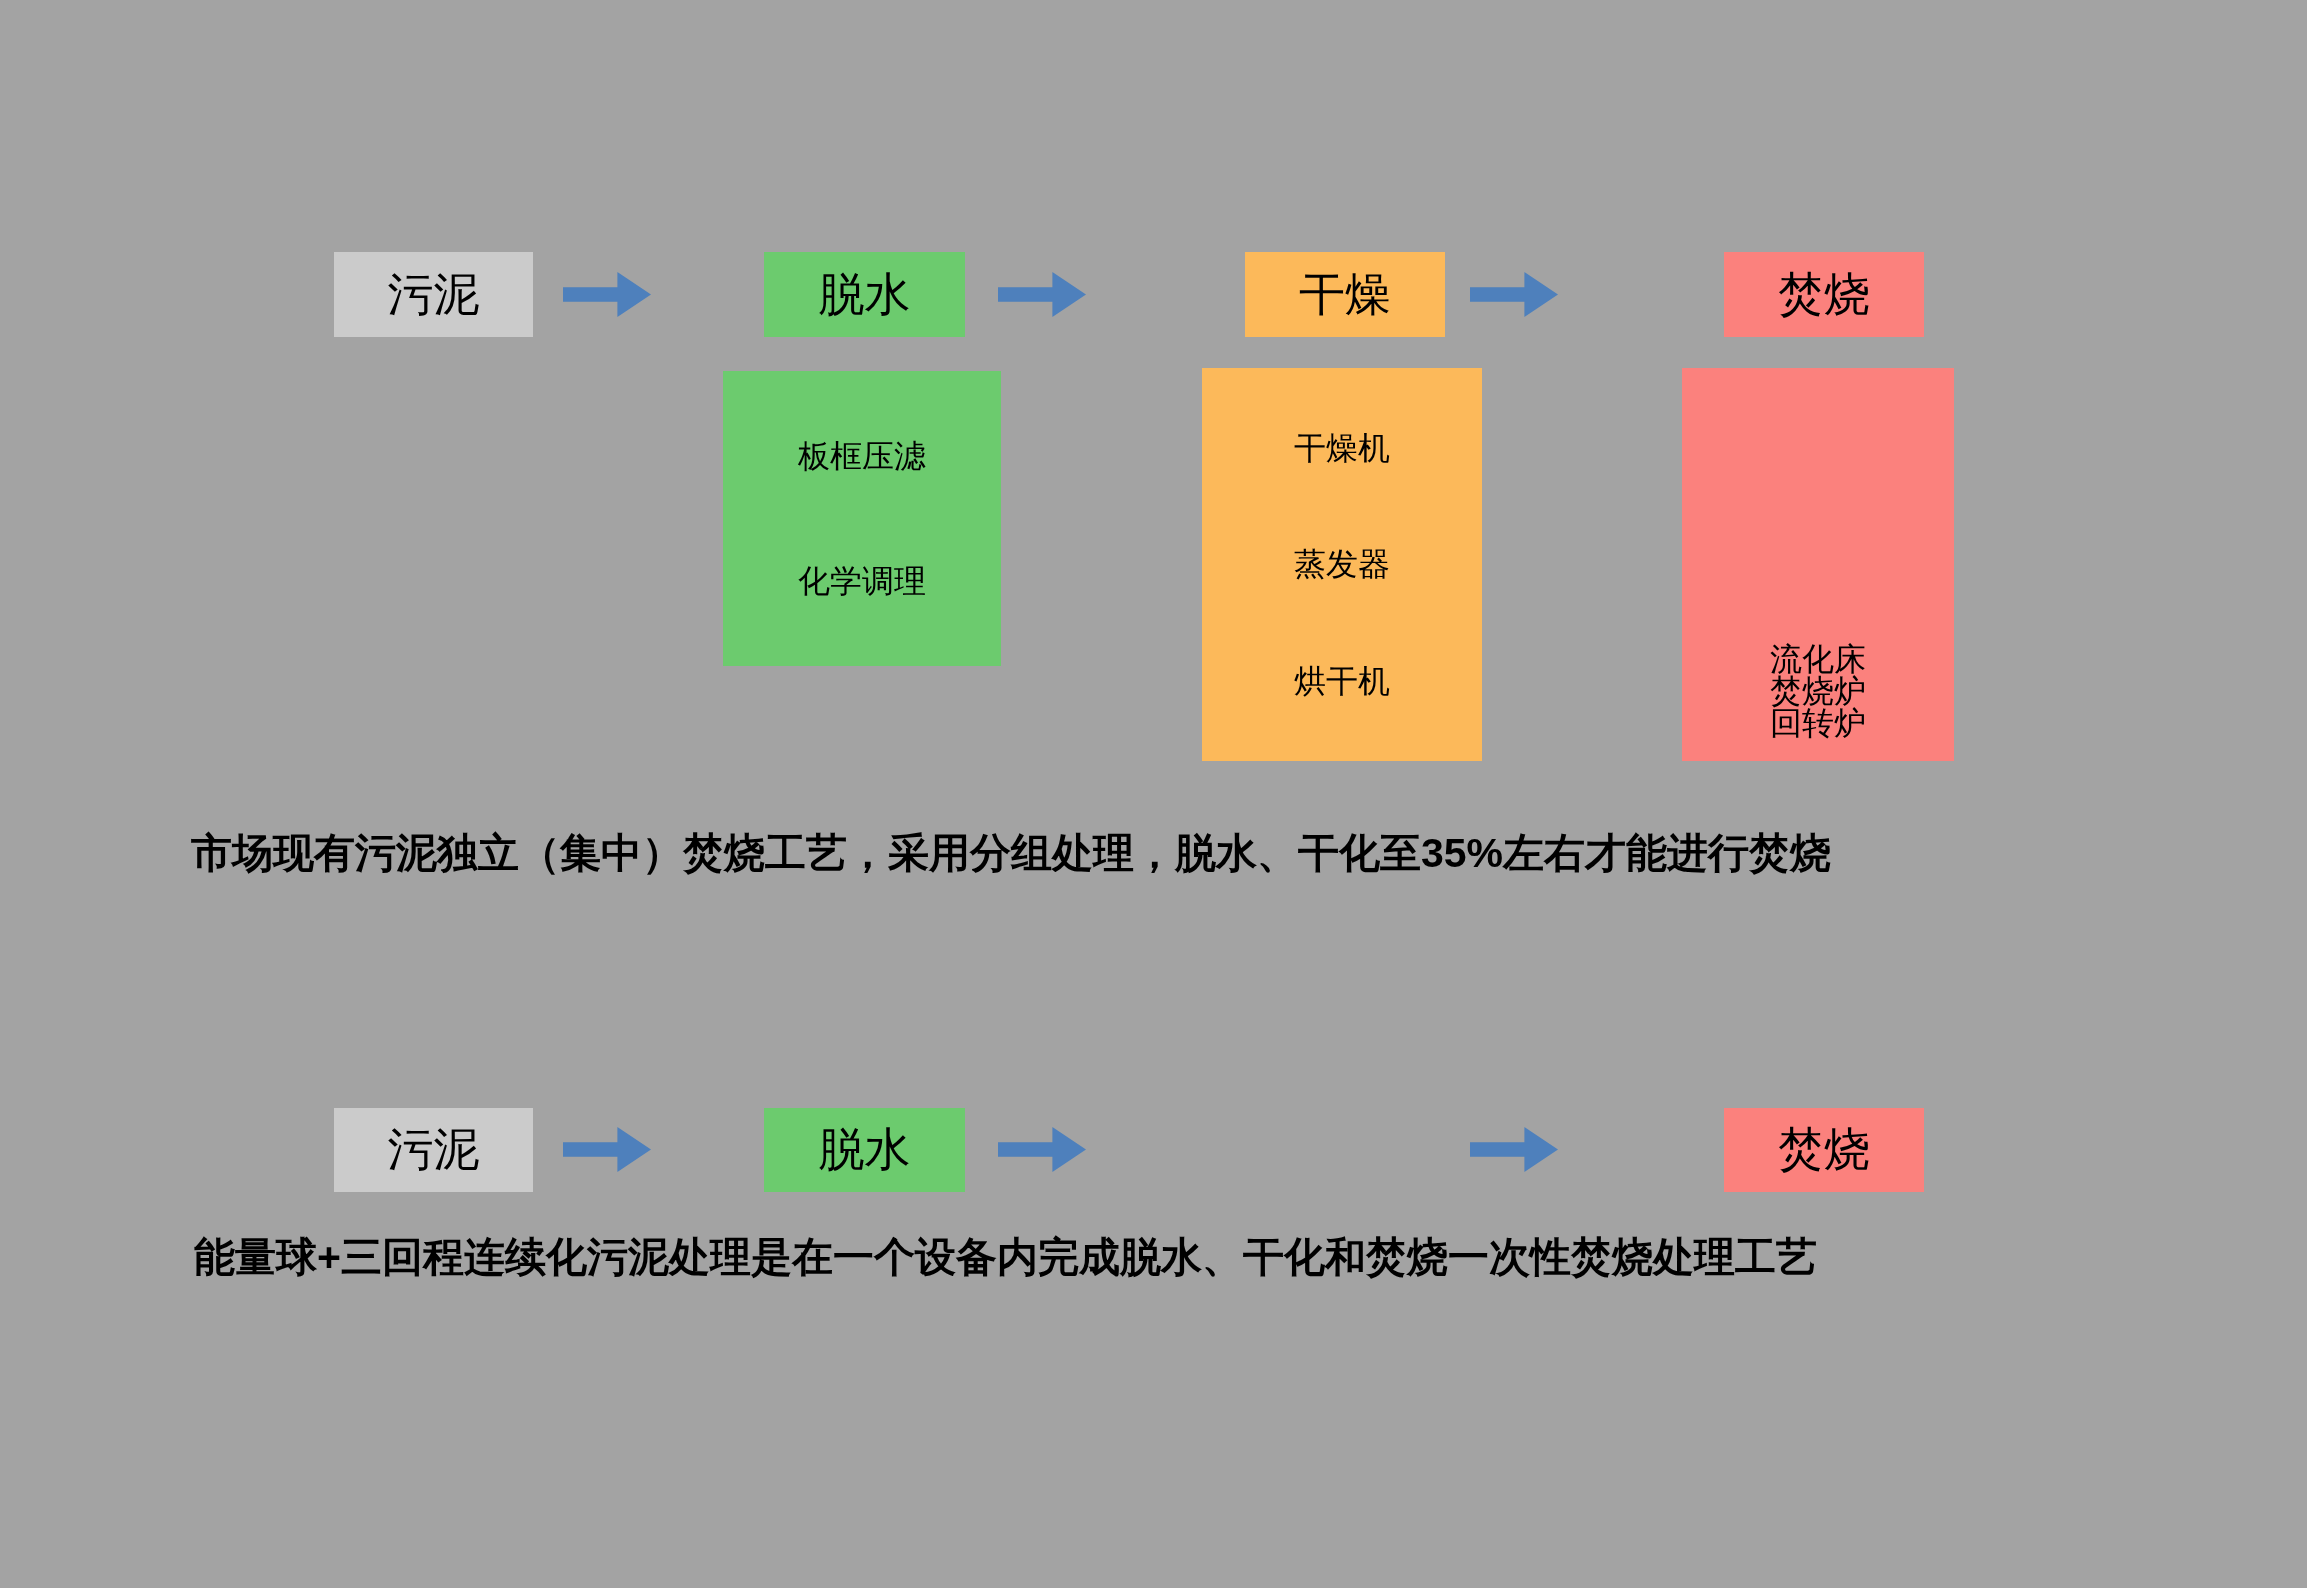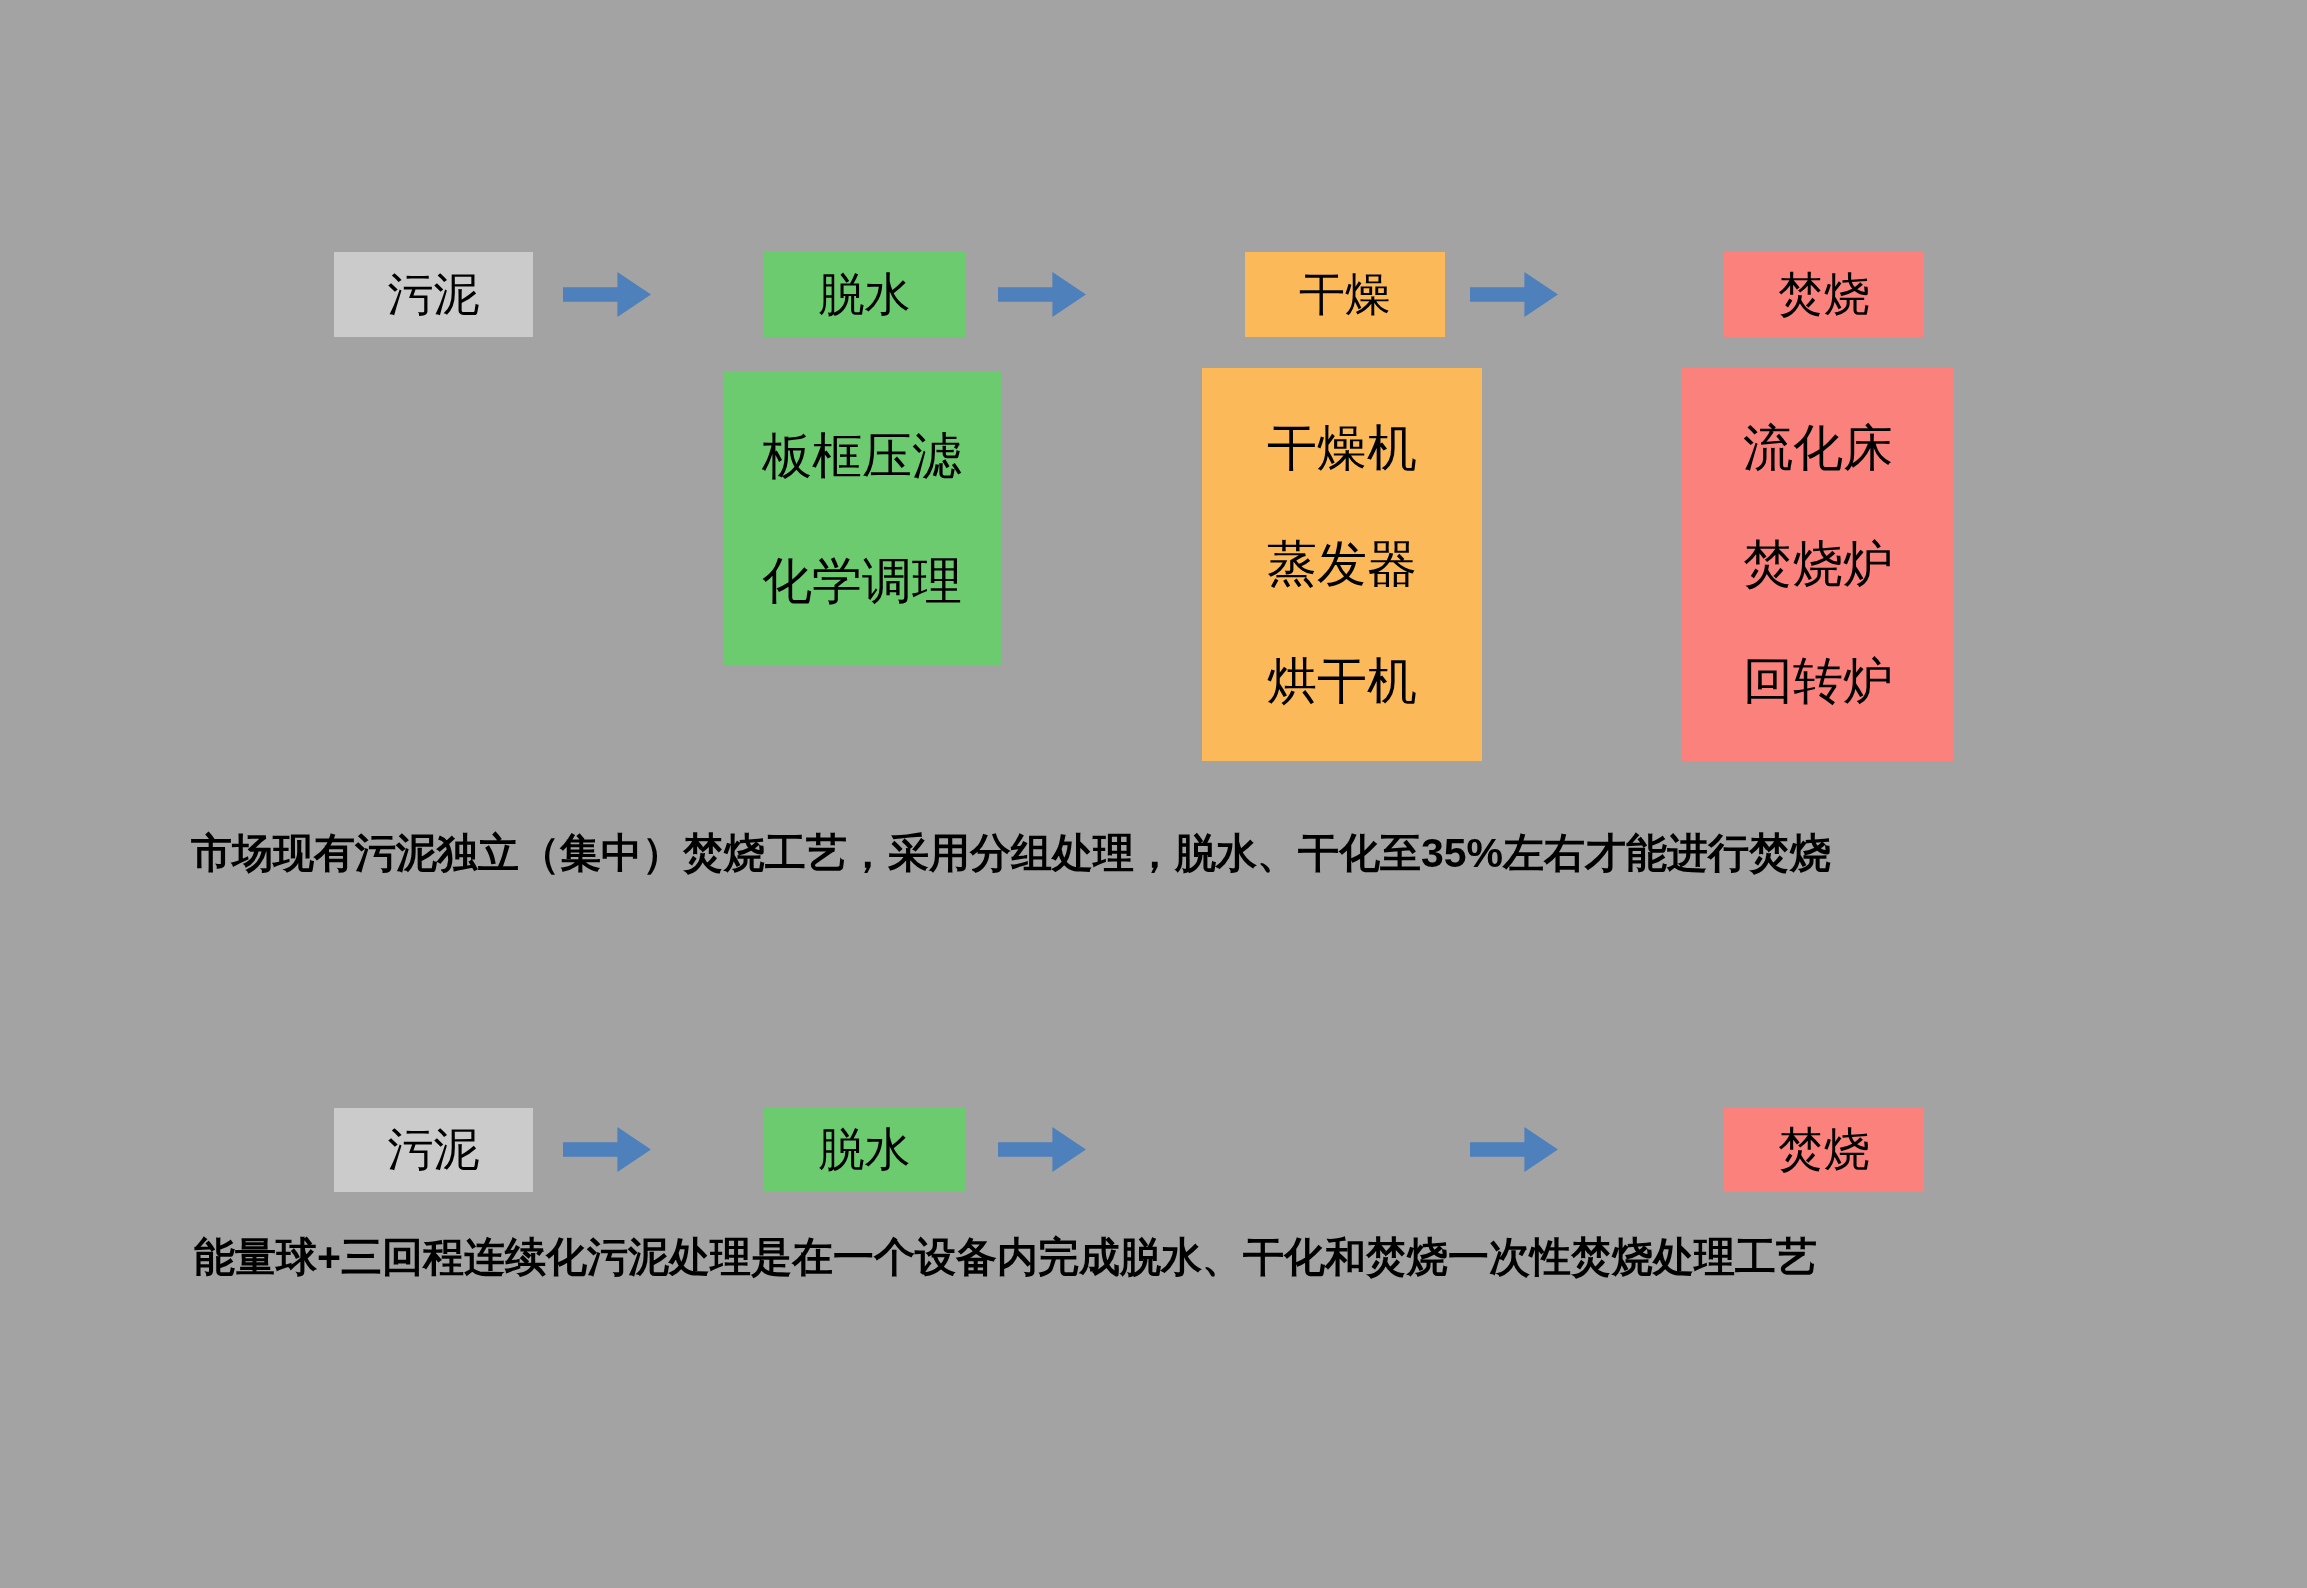--- a/index.html
+++ b/index.html
@@ -13,21 +13,21 @@
   }
   .box{
     position:absolute;
     display:flex;align-items:center;justify-content:center;
     text-align:center;
   }
   .step{font-size:46px;line-height:1;}
   .detail{
     flex-direction:column;
     justify-content:space-around;
-    font-size:50px;line-height:1;
+    font-size:32px;line-height:1;
     padding:22.4px 0;
     box-sizing:border-box;
   }
   .detail span{display:block;}
   .c-gray{background:#CBCBCB;}
   .c-green{background:#6CCB6E;}
   .c-orange{background:#FCB95A;}
   .c-red{background:#FB817D;}
   .arrow{position:absolute;display:block;}
   .cap{
@@ -73,21 +73,21 @@
 
   <div class="box detail c-green" style="left: 723px; top: 371px; width: 278px; height: 295px; background-color: rgb(108, 203, 110);">
     <span>板框压滤</span>
     <span>化学调理</span>
   </div>
   <div class="box detail c-orange" style="left: 1202px; top: 368px; width: 280px; height: 393px; background-color: rgb(252, 185, 90);">
     <span>干燥机</span>
     <span>蒸发器</span>
     <span>烘干机</span>
   </div>
-  <div class="box detail c-red" style="left: 1682px; top: 368px; width: 272px; height: 393px; background-color: rgb(251, 129, 125);">
+  <div class="box detail c-red" style="left: 1682px; top: 368px; width: 272px; height: 393px; background-color: rgb(251, 129, 125); justify-content: flex-end;">
     <span>流化床</span>
     <span>焚烧炉</span>
     <span>回转炉</span>
   </div>
 
   <div class="cap" style="left:191px;top:830px">
     <span>市场现有污泥独立（集中）焚烧工艺，采用分组处理，脱水、干化至</span><span class="hl">35%</span><span>左右才能进行焚烧</span>
   </div>
 
   <div class="box step c-gray" style="left: 334px; top: 1108px; width: 199px; height: 84px; background-color: rgb(203, 203, 203);">

